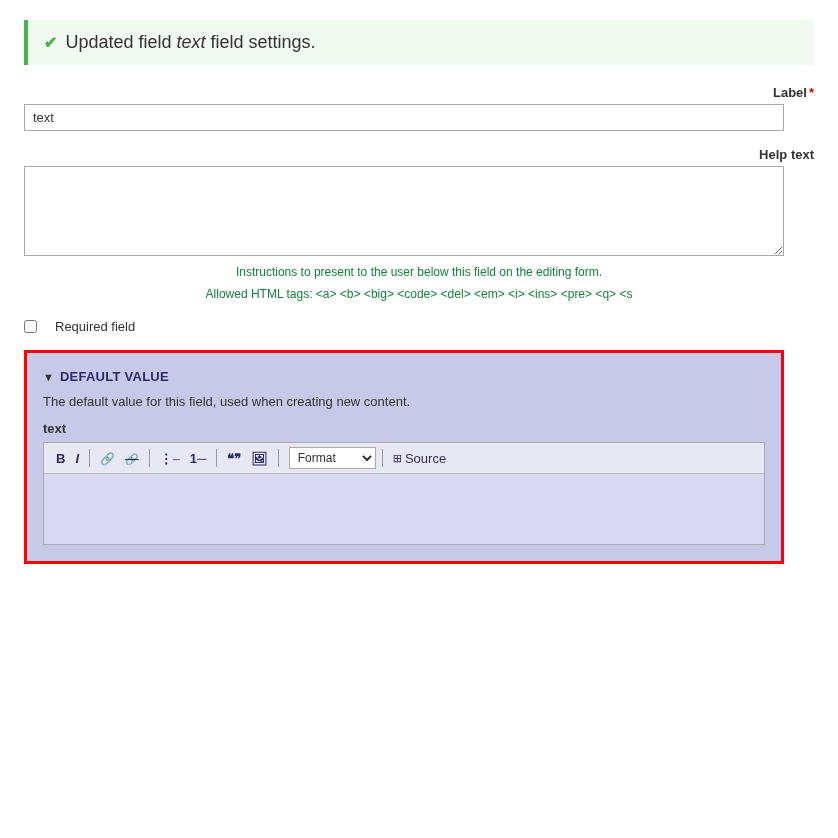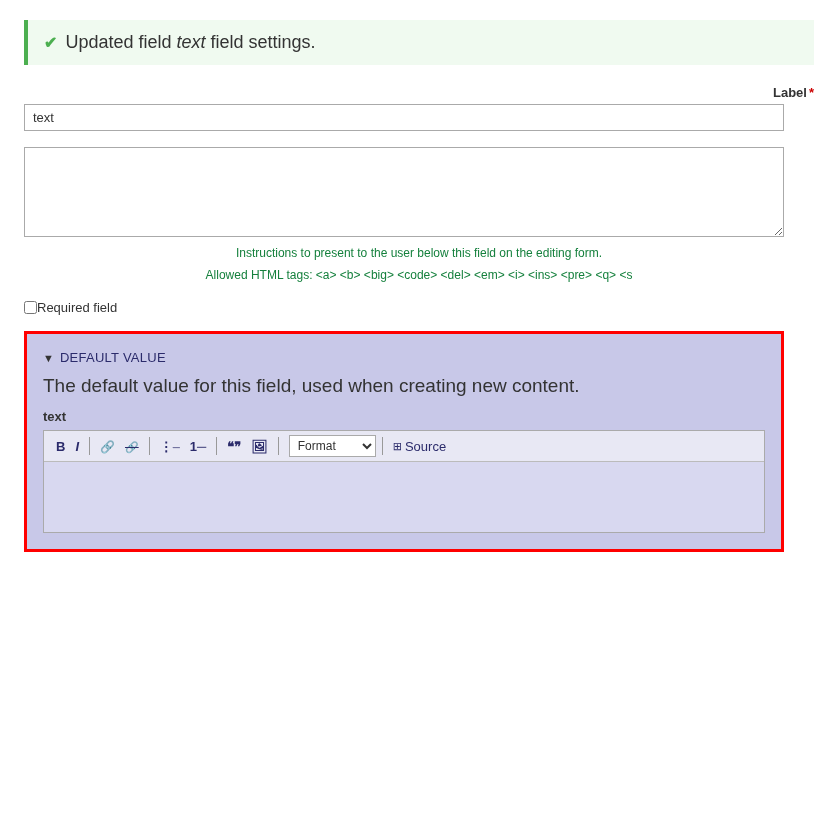--- a/index.html
+++ b/index.html
@@ -78,21 +78,21 @@
       color: #15803d;
       margin-top: 4px;
       line-height: 1.5;
       text-align: center;
     }
 
     
     .checkbox-row {
       display: flex;
       align-items: center;
-      gap: 0;
+      gap: 18px;
       margin-bottom: 16px;
     }
     .checkbox-row input[type="checkbox"] {
       width: 13px;
       height: 13px;
     }
     .checkbox-row label {
       font-size: 13px;
     }
 
@@ -107,28 +107,28 @@
       display: flex;
       align-items: center;
       gap: 6px;
       margin-bottom: 10px;
     }
     .section-header .triangle {
       font-size: 11px;
       color: #333;
     }
     .section-title {
-      font-weight: normal;
+      font-weight: bold;
       font-size: 13px;
       color: #2b2b6b;
       letter-spacing: 0.02em;
       text-align: right;
     }
     .section-desc {
-      font-size: 19px;
+      font-size: 13px;
       color: #333;
       margin-bottom: 12px;
     }
     .field-text-label {
       font-weight: bold;
       font-size: 13px;
       color: #333;
       margin-bottom: 6px;
     }
 
@@ -216,20 +216,21 @@
 </div>
 
 <div class="field-group">
   <label class="field-label">
     <span>Label</span><span class="required">*</span>
   </label>
   <input type="text" class="text-input" value="text" style="">
 </div>
 
 <div class="field-group">
+  <label class="field-label">Help text</label>
   <textarea class="textarea-input" style=""></textarea>
   <div class="help-text">Instructions to present to the user below this field on the editing form.</div>
   <div class="help-text">Allowed HTML tags: &lt;a&gt; &lt;b&gt; &lt;big&gt; &lt;code&gt; &lt;del&gt; &lt;em&gt; &lt;i&gt; &lt;ins&gt; &lt;pre&gt; &lt;q&gt; &lt;s</div>
 </div>
 
 <div class="checkbox-row">
   <input type="checkbox" id="required-field" style="">
   <label for="required-field">Required field</label>
 </div>
 

